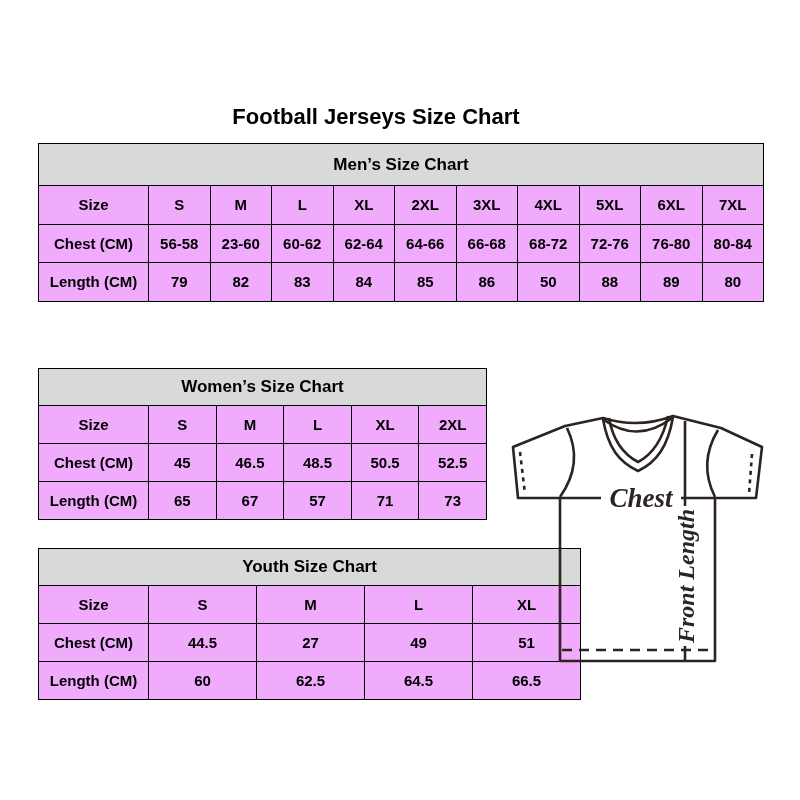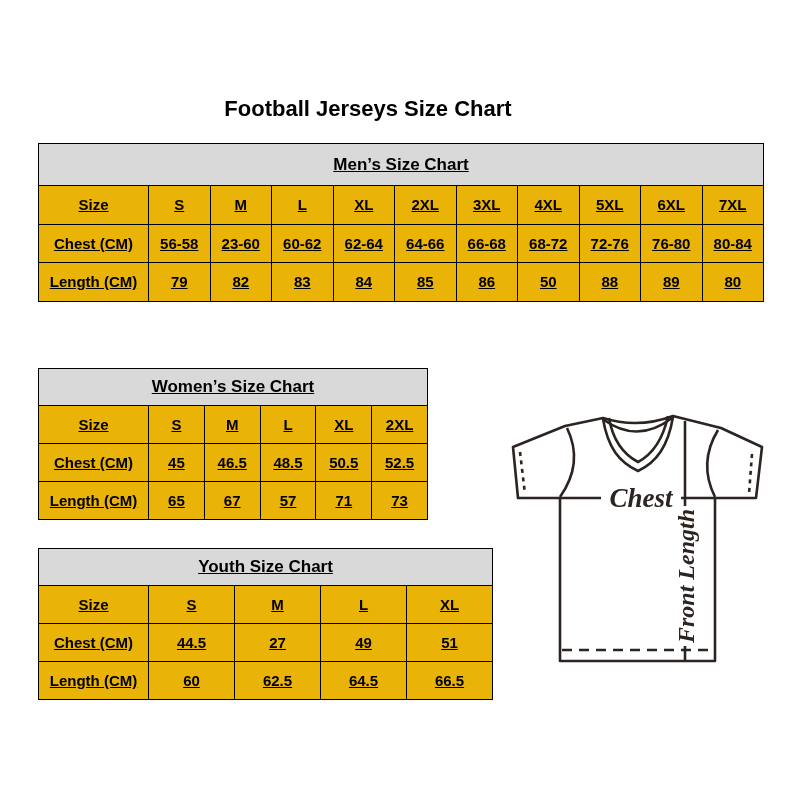--- a/index.html
+++ b/index.html
@@ -9,50 +9,49 @@
     font-family: "Liberation Sans", sans-serif;
     position: relative;
     color: #000;
   }
   .page-title {
     position: absolute;
     top: 96px; left: 0; width: 736px;
     text-align: center;
     font-size: 22px;
     font-weight: bold;
-    margin: 0;
+    margin: 8px;
     color: #000;
   }
   table.size-table {
     position: absolute;
     border-collapse: collapse;
     table-layout: fixed;
-    background: #eab308;
-    text-decoration: underline;
+    background: #f0abfc;
   }
   table.size-table th, table.size-table td {
     border: 1.5px solid #000;
     text-align: center;
     vertical-align: middle;
     font-weight: bold;
     padding: 0;
     overflow: hidden;
   }
   th.tbl-header {
     background: #d9d9d9;
     font-size: 17px;
   }
   table.size-table td { font-size: 15px; }
   
   #mens-table { left: 38px; top: 143px; width: 726px; }
   #mens-table th.tbl-header { height: 41px; }
   #mens-table td { height: 37.5px; }
   
-  #womens-table { left: 38px; top: 368px; width: 390px; }
-  #youth-table  { left: 38px; top: 548px; width: 455px; }
+  #womens-table { left: 38px; top: 368px; width: 449px; }
+  #youth-table  { left: 38px; top: 548px; width: 543px; }
   #womens-table th.tbl-header, #youth-table th.tbl-header { height: 36px; }
   #womens-table td, #youth-table td { height: 37px; }
   col.c-label { width: 110px; }
   
   #jersey-diagram {
     position: absolute;
     left: 505px; top: 408px;
     width: 290px; height: 300px;
   }
   .measure-label {

